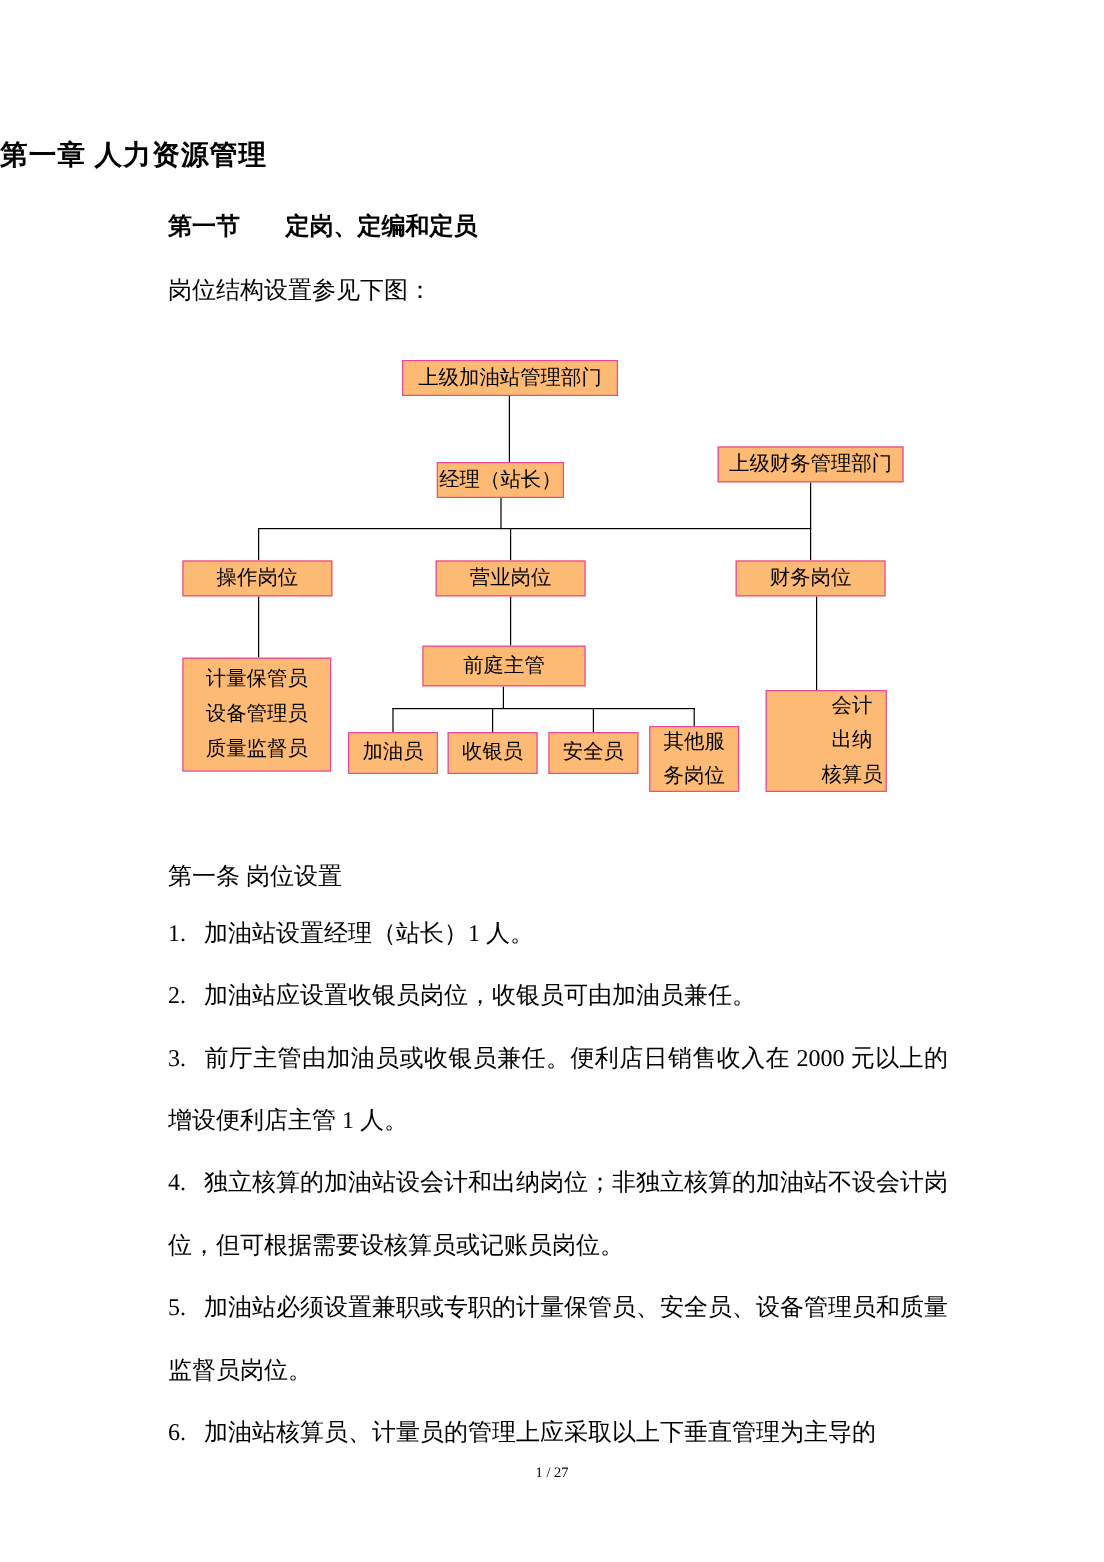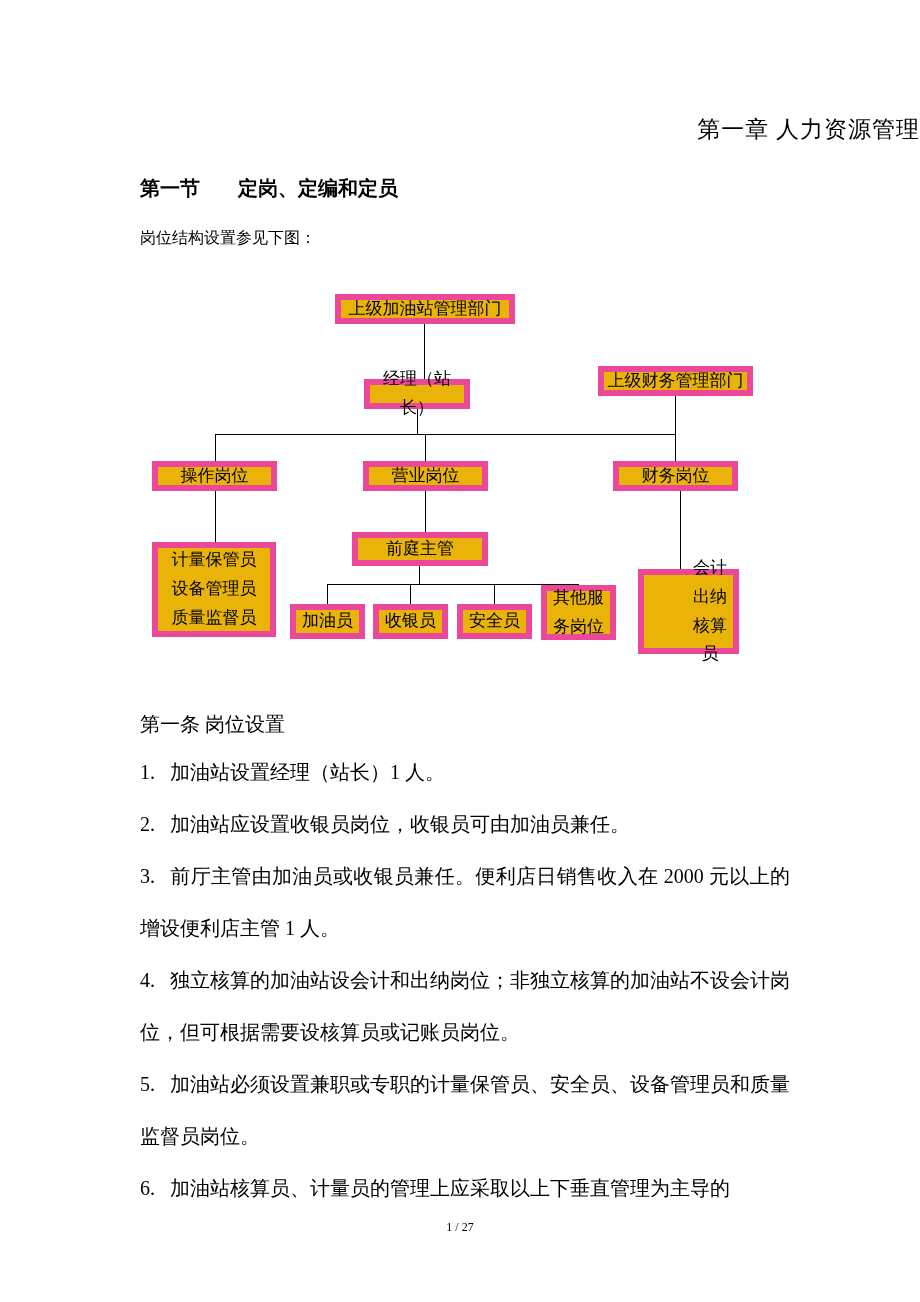--- a/index.html
+++ b/index.html
@@ -8,45 +8,45 @@
     position: relative;
     width: 920px;
     height: 1302px;
     background: #ffffff;
     color: #000000;
     font-family: "Liberation Serif", "DejaVu Serif", serif;
     overflow: hidden;
   }
   .chapter-title {
     padding-top: 114px;
-    text-align: right;
+    text-align: left;
     font-size: 23px;
-    font-weight: normal;
+    font-weight: bold;
     letter-spacing: 1px;
   }
   .section-heading {
     margin: 30px 140px 0 140px;
     font-size: 20px;
     font-weight: bold;
   }
   .section-heading .prefix { margin-right: 38px; }
   .intro {
     margin: 26px 140px 0 140px;
-    font-size: 16px;
+    font-size: 20px;
   }
   
   .chart {
     position: relative;
     height: 398px;
     margin-top: 16px;
   }
   .box {
     position: absolute;
-    border: 6px solid #ec4899;
-    background: #eab308;
+    border: 1px solid #ec4899;
+    background: #fdba74;
     display: flex;
     flex-direction: column;
     align-items: center;
     justify-content: center;
     text-align: center;
     font-size: 17px;
     line-height: 1.7;
   }
   .vline, .hline { position: absolute; background: #000; }
   .vline { width: 1px; }
@@ -119,21 +119,21 @@
       <div>设备管理员</div>
       <div>质量监督员</div>
     </div>
 
     <div class="box" style="left:352px; top:267px; width:136px; height:34px;">前庭主管</div>
 
     <div class="box" style="left:290px; top:339px; width:75px; height:35px;">加油员</div>
     <div class="box" style="left:373px; top:339px; width:75px; height:35px;">收银员</div>
     <div class="box" style="left:457px; top:339px; width:75px; height:35px;">安全员</div>
 
-    <div class="box" style="left:541px; top:320px; width:75px; height:55px;">
+    <div class="box" style="left:541px; top:334px; width:75px; height:55px;">
       <div>其他服</div>
       <div>务岗位</div>
     </div>
 
     <div class="box" style="left:638px; top:304px; width:101px; height:85px;padding-left:43px;">
       <div>会计</div>
       <div>出纳</div>
       <div>核算员</div>
     </div>
 

